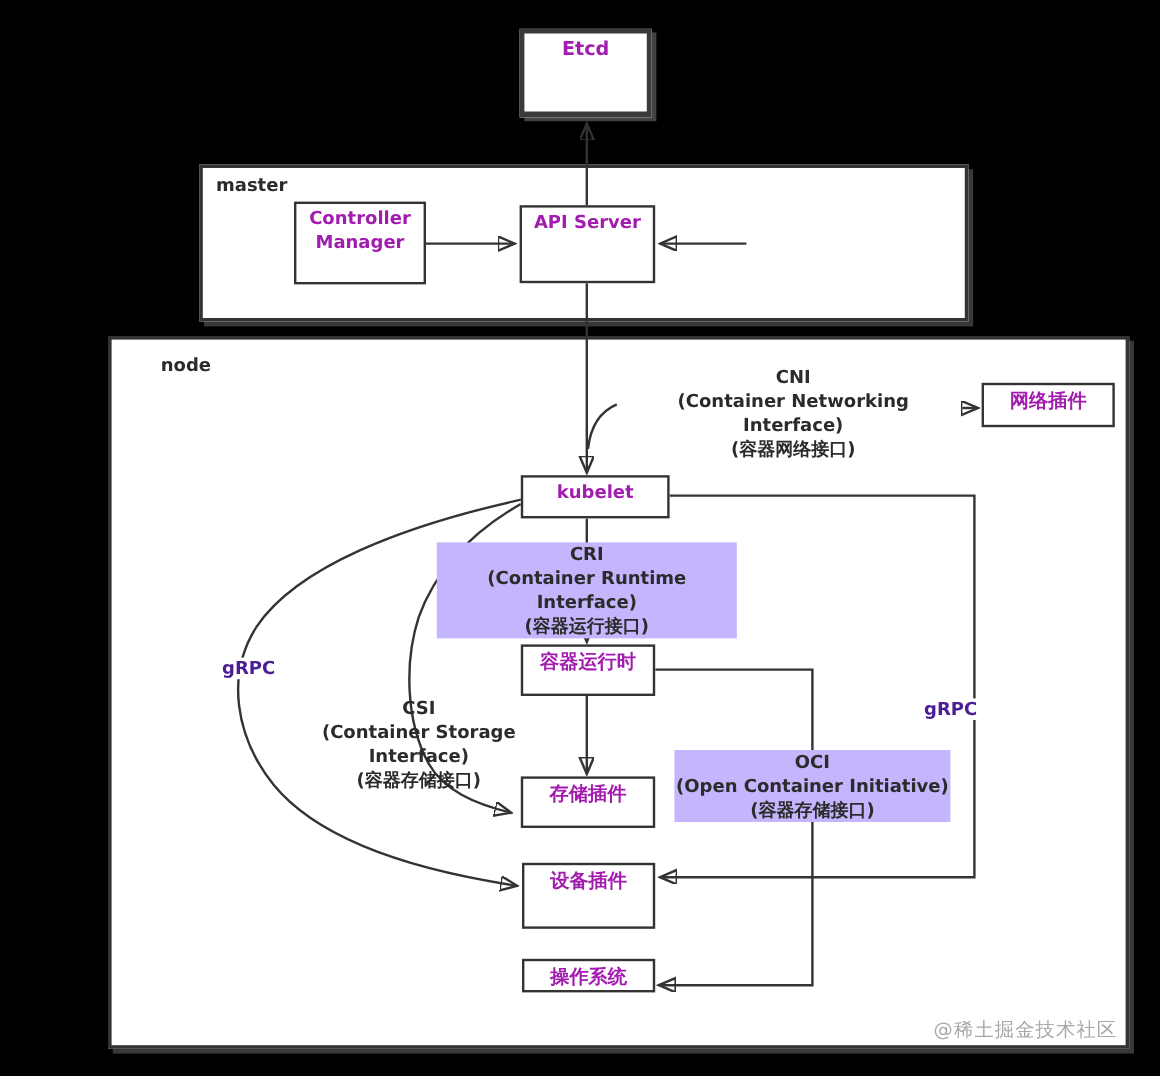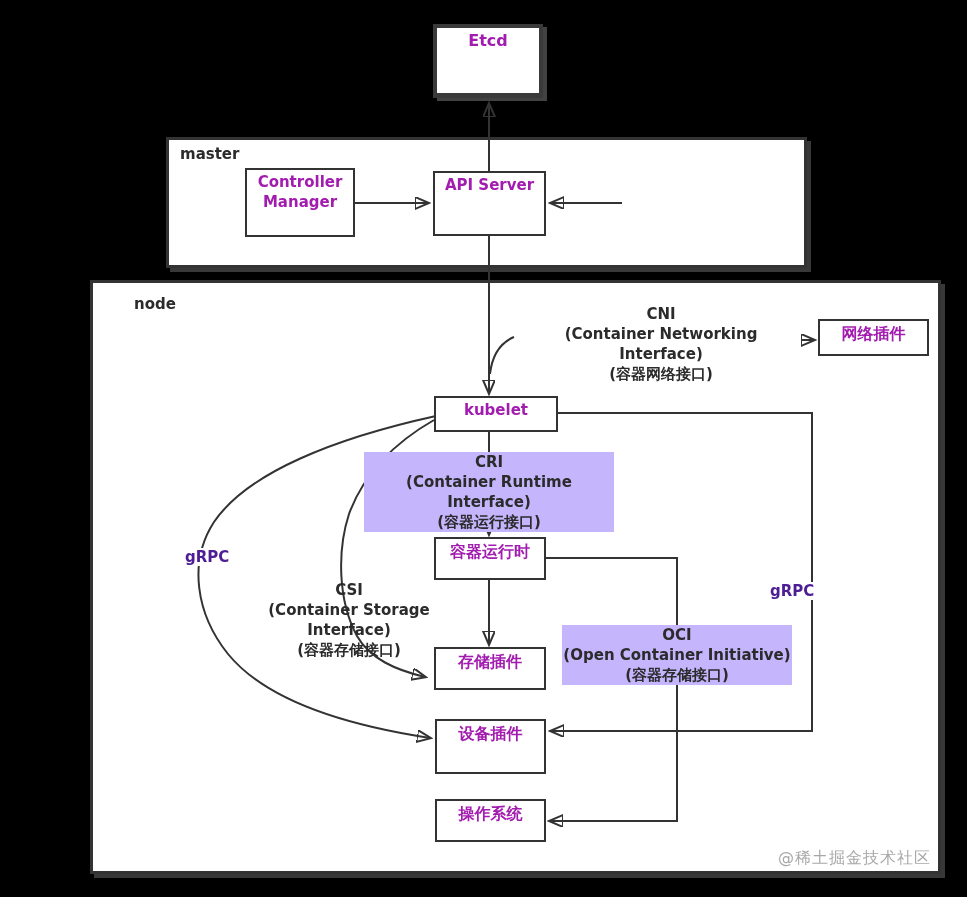--- a/index.html
+++ b/index.html
@@ -141,21 +141,21 @@
   </div>
 
   <div class="box cn" style="left:434px; top:647px; width:112px; height:43px;">
     <span>存储插件</span>
   </div>
 
   <div class="box cn" style="left:435px; top:719px; width:111px; height:55px;">
     <span>设备插件</span>
   </div>
 
-  <div class="box cn" style="left:435px; top:799px; width:111px; height:43px;">
+  <div class="box cn" style="left:435px; top:799px; width:111px; height:28px;">
     <span>操作系统</span>
   </div>
 
   <div class="ann" style="left:521px; top:304px; width:280px;">
     <div>CNI</div>
     <div>(Container Networking Interface)</div>
     <div>(容器网络接口)</div>
   </div>
 
   <div class="ann whitebg" style="left:364px; top:452px; width:250px;">

